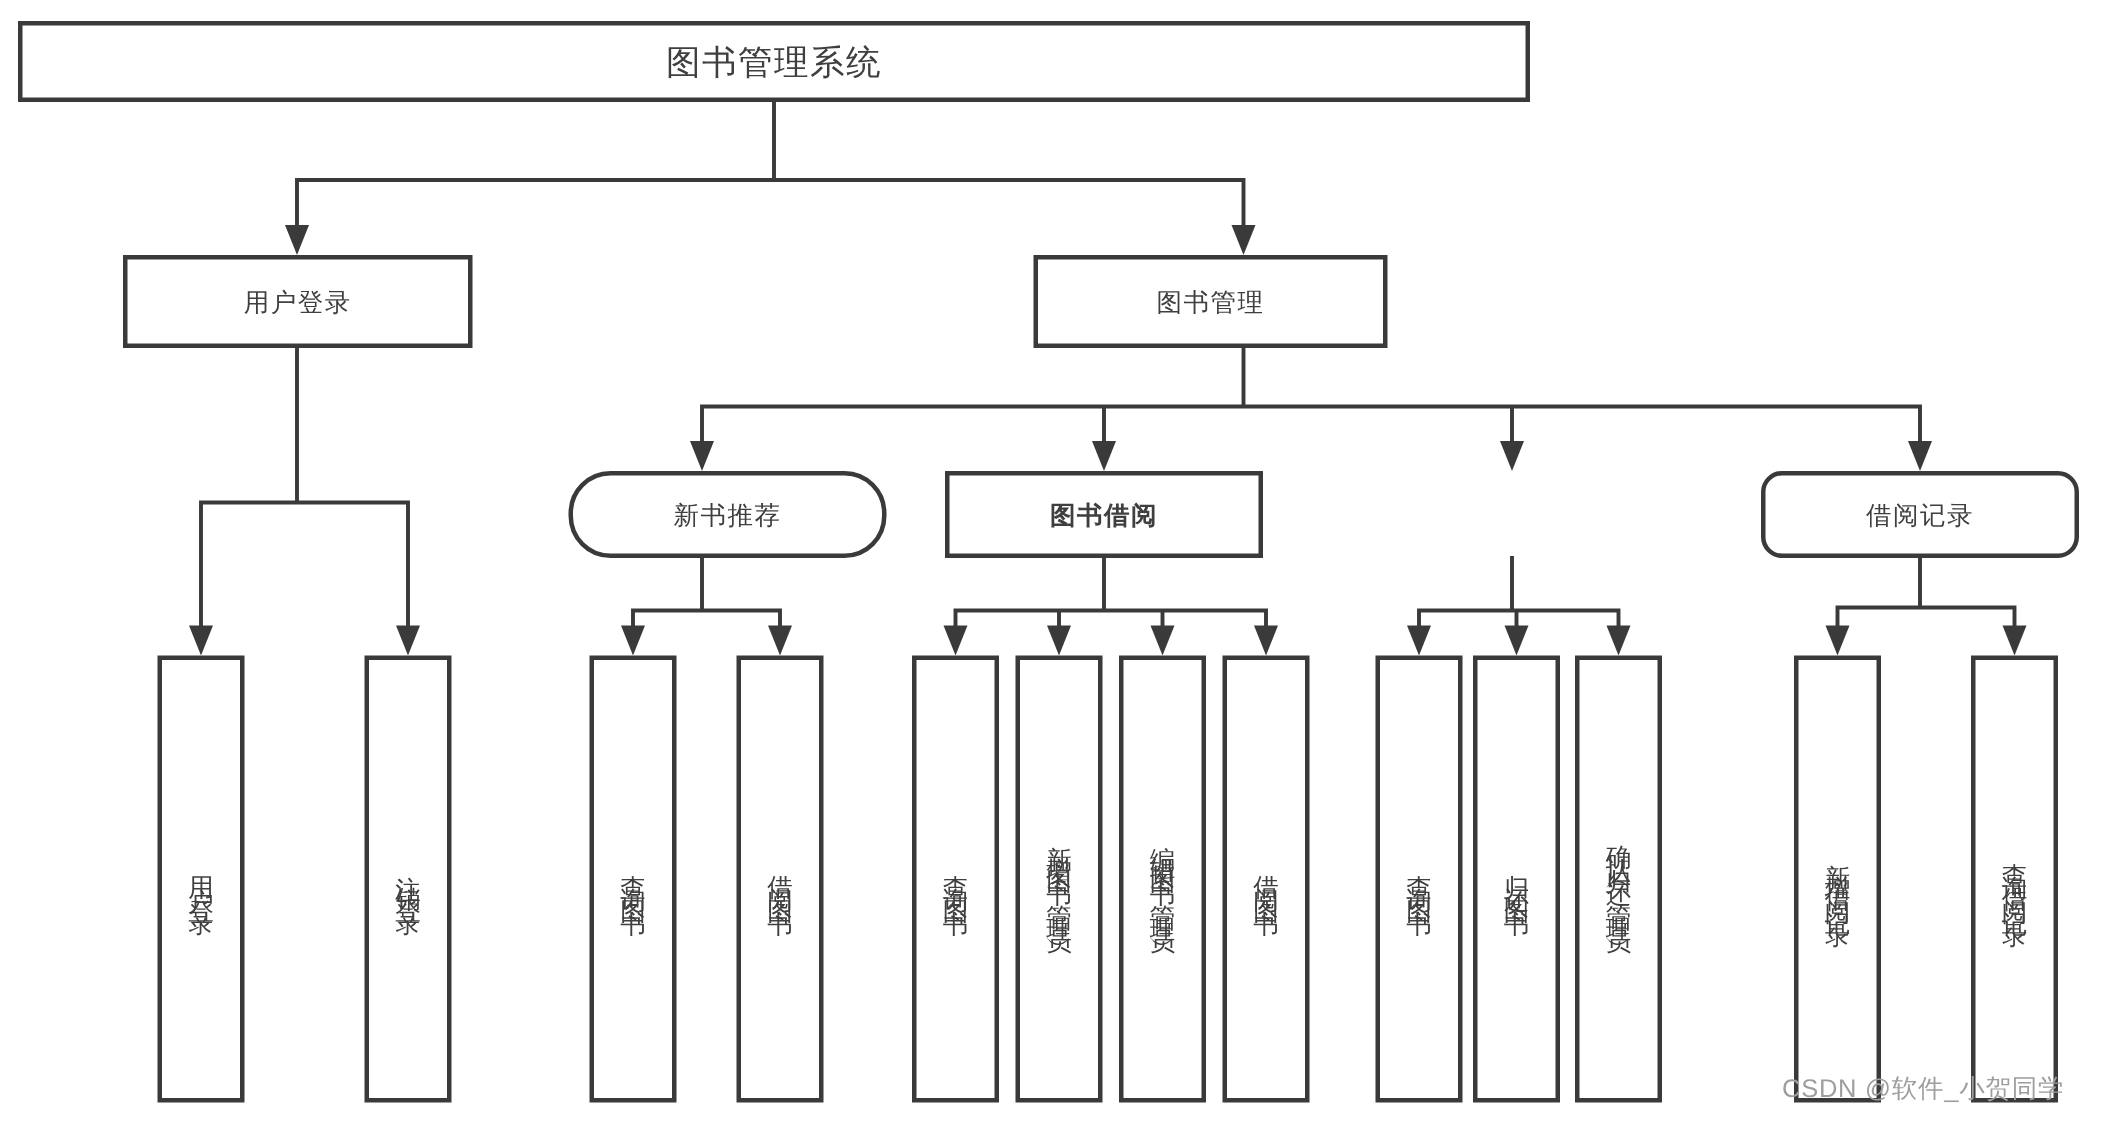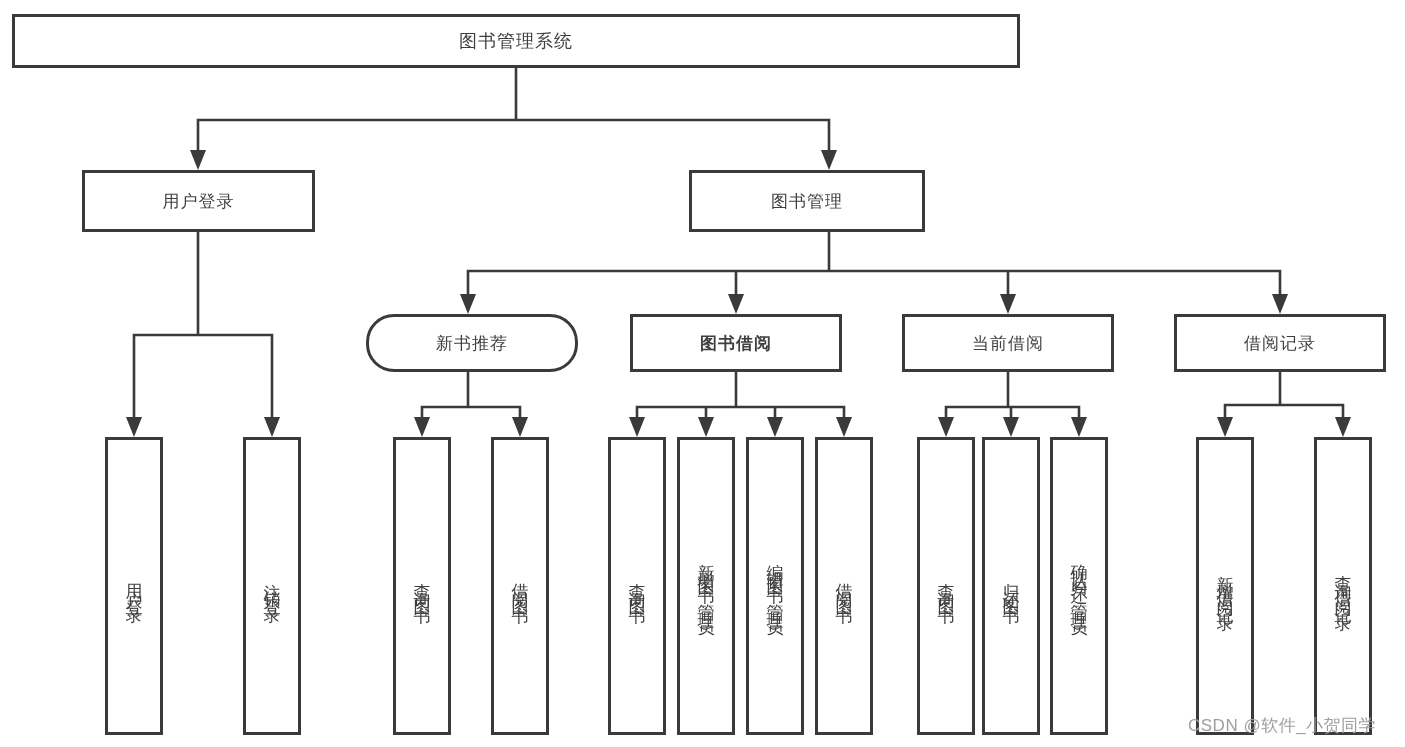--- a/index.html
+++ b/index.html
@@ -31,38 +31,38 @@
     background: #fff;
     color: var(--text);
     display: flex;
     align-items: center;
     justify-content: center;
     font-size: 17px;
     line-height: 1;
     text-align: center;
     z-index: 1;
   }
-  .root-node { font-size: 18px; letter-spacing: 1px; }
+  .root-node { font-size: 23px; letter-spacing: 1px; }
   .hnode { letter-spacing: 1px; }
   .vnode {
     writing-mode: vertical-rl;
     text-orientation: mixed;
     letter-spacing: 8px;
     font-size: 17px;
   }
   
   #n-root   { left: 12px;  top: 14px;  width: 1008px; height: 54px; }
   
   #n-login  { left: 82px;  top: 170px; width: 233px;  height: 62px; }
   #n-mgmt   { left: 689px; top: 170px; width: 236px;  height: 62px; }
   
-  #n-newbook { left: 366px;  top: 314px; width: 212px; height: 58px; border-radius: 28px; }
+  #n-newbook { left: 379px;  top: 314px; width: 212px; height: 58px; border-radius: 28px; }
   #n-borrow  { left: 630px;  top: 314px; width: 212px; height: 58px; font-weight: bold; }
   #n-current { left: 902px;  top: 314px; width: 212px; height: 58px; }
-  #n-records { left: 1174px; top: 314px; width: 212px; height: 58px; }
+  #n-records { left: 1174px; top: 314px; width: 212px; height: 58px; border-radius: 14px; }
   
   .leaf { top: 437px; width: 58px; height: 298px; }
   #l-userlogin { left: 105px; }
   #l-logout    { left: 243px; }
   #l-query1    { left: 393px; }
   #l-borrow1   { left: 491px; }
   #l-query2    { left: 608px; }
   #l-add       { left: 677px; }
   #l-edit      { left: 746px; }
   #l-borrow2   { left: 815px; }
@@ -111,21 +111,20 @@
       <path d="M 1335 417 L 1351 417 L 1343 437 Z" fill="#3a3a3a"></path>
     </svg>
 
   <div class="node root-node" id="n-root">图书管理系统</div>
 
   <div class="node hnode" id="n-login">用户登录</div>
   <div class="node hnode" id="n-mgmt">图书管理</div>
 
   <div class="node hnode" id="n-newbook">新书推荐</div>
   <div class="node hnode" id="n-borrow">图书借阅</div>
-  <div class="node hnode" id="n-current">当前借阅</div>
   <div class="node hnode" id="n-records">借阅记录</div>
 
   <div class="node vnode leaf" id="l-userlogin">用户登录</div>
   <div class="node vnode leaf" id="l-logout">注销登录</div>
 
   <div class="node vnode leaf" id="l-query1">查询图书</div>
   <div class="node vnode leaf" id="l-borrow1">借阅图书</div>
 
   <div class="node vnode leaf" id="l-query2">查询图书</div>
   <div class="node vnode leaf" id="l-add">新增图书（管理员）</div>

